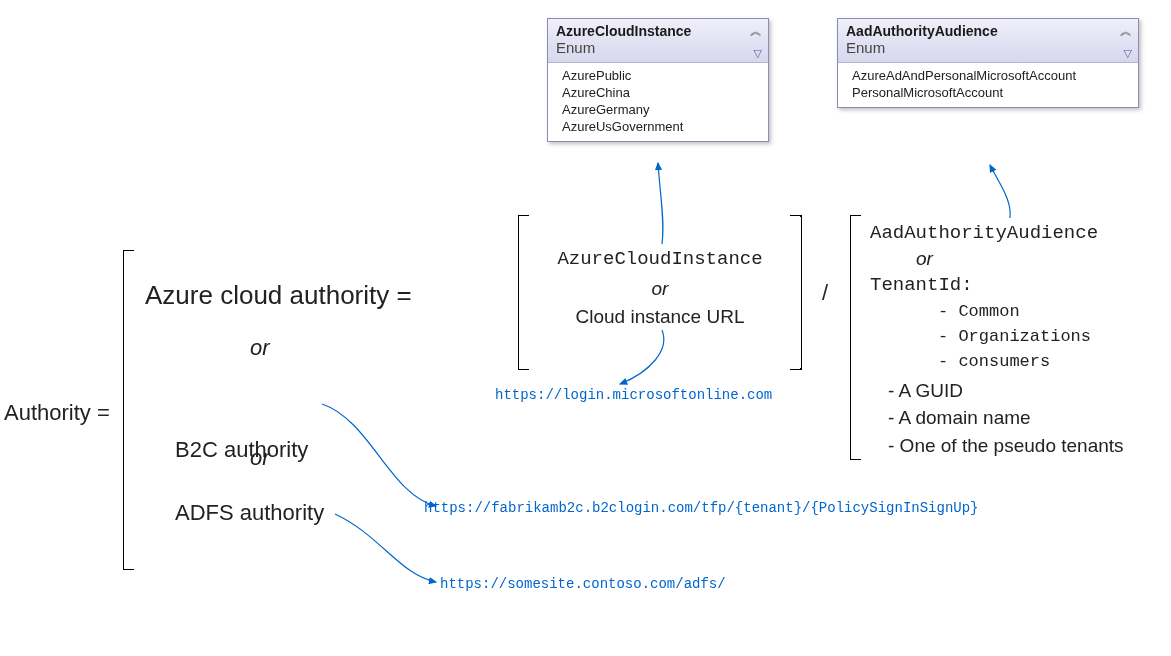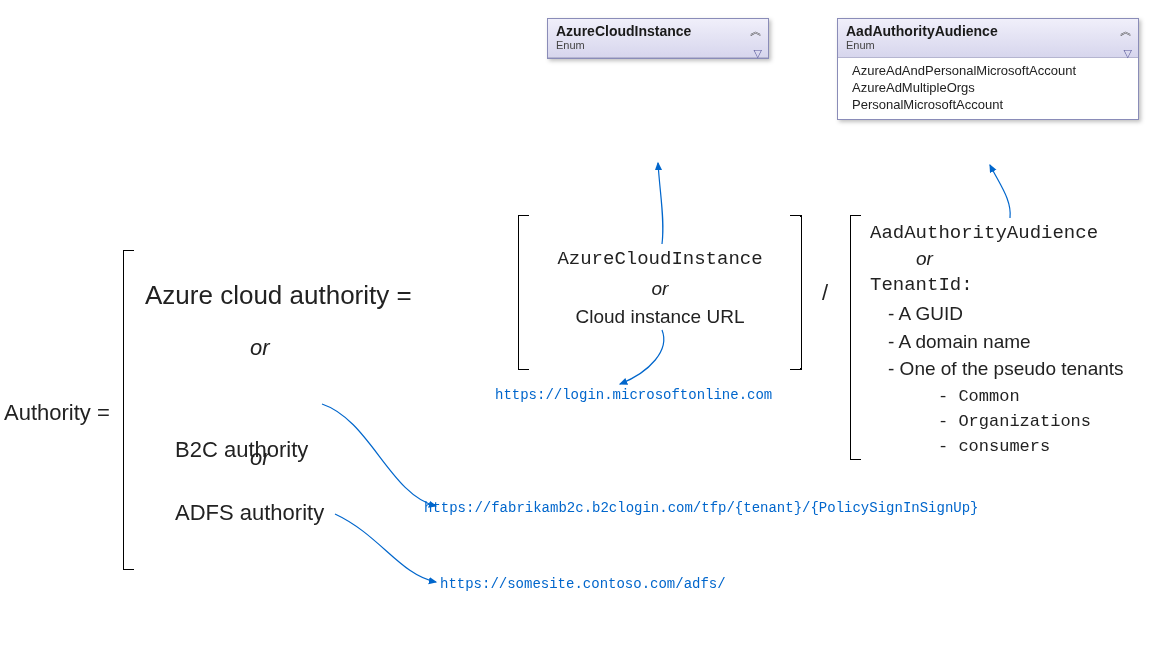--- a/index.html
+++ b/index.html
@@ -40,21 +40,21 @@
     background: #fff;
   }
   .enum-panel.wide { width: 300px; }
   .enum-header {
     background: linear-gradient(#f0effa, #d7d6ed);
     padding: 4px 8px 6px 8px;
     border-bottom: 1px solid #b5b5d0;
     position: relative;
   }
   .enum-title { font-weight: 600; font-size: 14px; color: #1a1a1a; }
-  .enum-kind  { font-size: 11px; color: #444; }
+  .enum-kind  { font-size: 15px; color: #444; }
   .enum-chevron {
     position: absolute; top: 4px; right: 6px;
     font-size: 12px; color: #555;
   }
   .enum-filter {
     position: absolute; top: 28px; right: 6px;
     font-size: 11px; color: #5a5a9c;
   }
   .enum-body { padding: 4px 0px 6px 14px; }
   .enum-item { padding: 1px 0; color: #222; font-size: 13px; }
@@ -74,32 +74,37 @@
 </head>
 <body>
 
 <div class="enum-panel" style="left:547px; top:18px;">
   <div class="enum-header">
     <div class="enum-title">AzureCloudInstance</div>
     <div class="enum-kind">Enum</div>
     <div class="enum-chevron">︽</div>
     <div class="enum-filter">▽</div>
   </div>
+  <div class="enum-body">
+    <div class="enum-item">AzurePublic</div>
+    <div class="enum-item">AzureChina</div>
+    <div class="enum-item">AzureGermany</div>
+    <div class="enum-item">AzureUsGovernment</div>
+  </div>
 </div>
 
 <div class="enum-panel wide" style="left:837px; top:18px;">
   <div class="enum-header">
     <div class="enum-title">AadAuthorityAudience</div>
     <div class="enum-kind">Enum</div>
     <div class="enum-chevron">︽</div>
     <div class="enum-filter">▽</div>
   </div>
   <div class="enum-body">
     <div class="enum-item">AzureAdAndPersonalMicrosoftAccount</div>
-    <div class="enum-item">AzureAdMultipleOrgs</div>
     <div class="enum-item">PersonalMicrosoftAccount</div>
   </div>
 </div>
 
 <div class="abs" style="left:4px; top:400px; font-size:22px;">Authority =</div>
 
 <div class="bracket left top" style="left:123px; top:250px; width:10px; height:1px;"></div>
 <div class="bracket left" style="left:123px; top:250px; width:1px;  height:320px;"></div>
 <div class="bracket left bot" style="left:123px; top:568px; width:10px; height:1px;"></div>
 
@@ -124,29 +129,29 @@
 <div class="abs" style="left:822px; top:280px; font-size:22px;">/</div>
 
 <div class="bracket left top" style="left:850px; top:215px; width:10px; height:1px;"></div>
 <div class="bracket left" style="left:850px; top:215px; width:1px;  height:245px;"></div>
 <div class="bracket left bot" style="left:850px; top:458px; width:10px; height:1px;"></div>
 
 <div class="abs mono" style="left:870px; top:222px; font-size:19px;">AadAuthorityAudience</div>
 <div class="abs italic" style="left:916px; top:248px;">or</div>
 <div class="abs mono" style="left:870px; top:274px; font-size:19px;">TenantId:</div>
 <div class="abs" style="left:888px; top:298px; font-size:19px; line-height:1.35;">
+  <ul class="dash mono" style="padding-left:50px; font-size:17px;">
+    <li>Common</li>
+    <li>Organizations</li>
+    <li>consumers</li>
+  </ul>
   <ul class="dash">
     <li>A GUID</li>
     <li>A domain name</li>
     <li>One of the pseudo tenants</li>
-  </ul>
-  <ul class="dash mono" style="padding-left:50px; font-size:17px;">
-    <li>Common</li>
-    <li>Organizations</li>
-    <li>consumers</li>
   </ul>
 </div>
 
 <div class="abs link" style="left:495px; top:387px;">https://login.microsoftonline.com</div>
 <div class="abs link" style="left:424px; top:500px;">https://fabrikamb2c.b2clogin.com/tfp/{tenant}/{PolicySignInSignUp}</div>
 <div class="abs link" style="left:440px; top:576px;">https://somesite.contoso.com/adfs/</div>
 
 <svg class="arrows">
   <defs>
     <marker id="ah" markerWidth="8" markerHeight="8" refX="6" refY="3" orient="auto">

